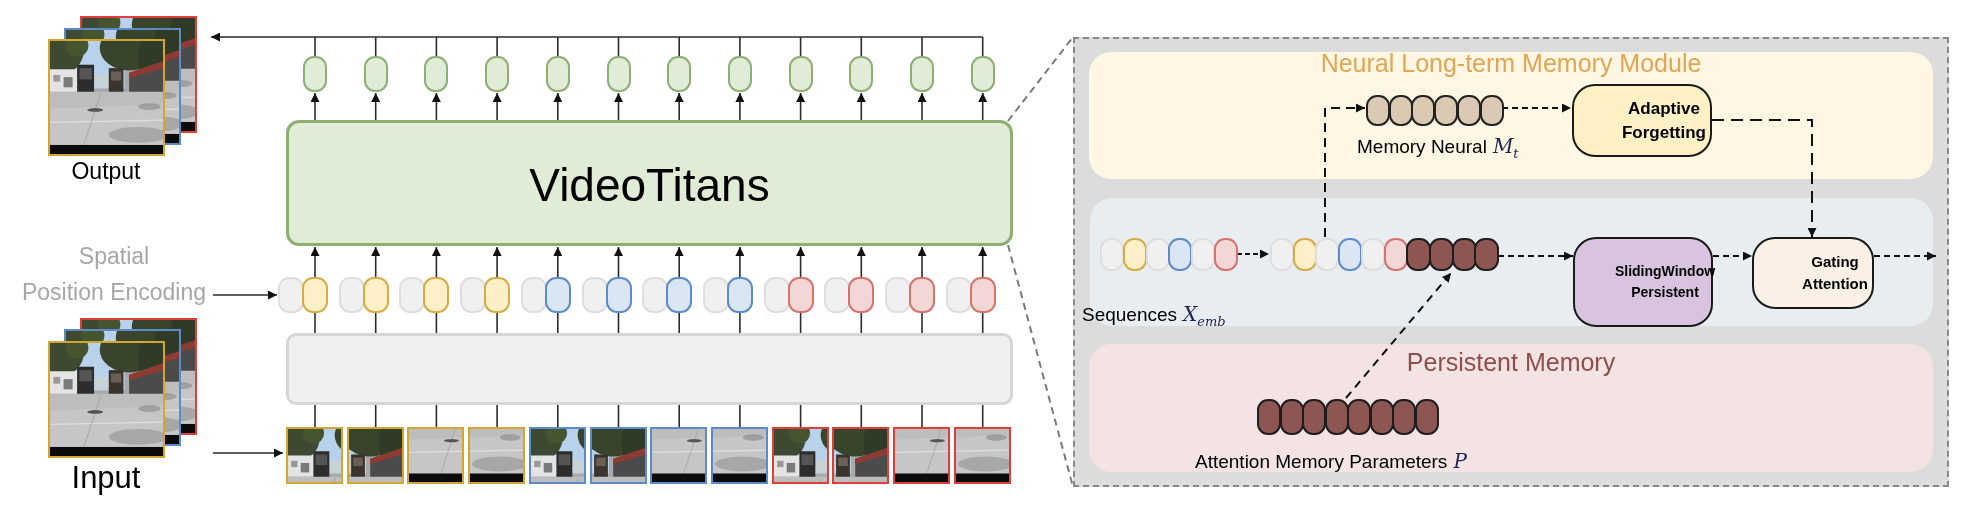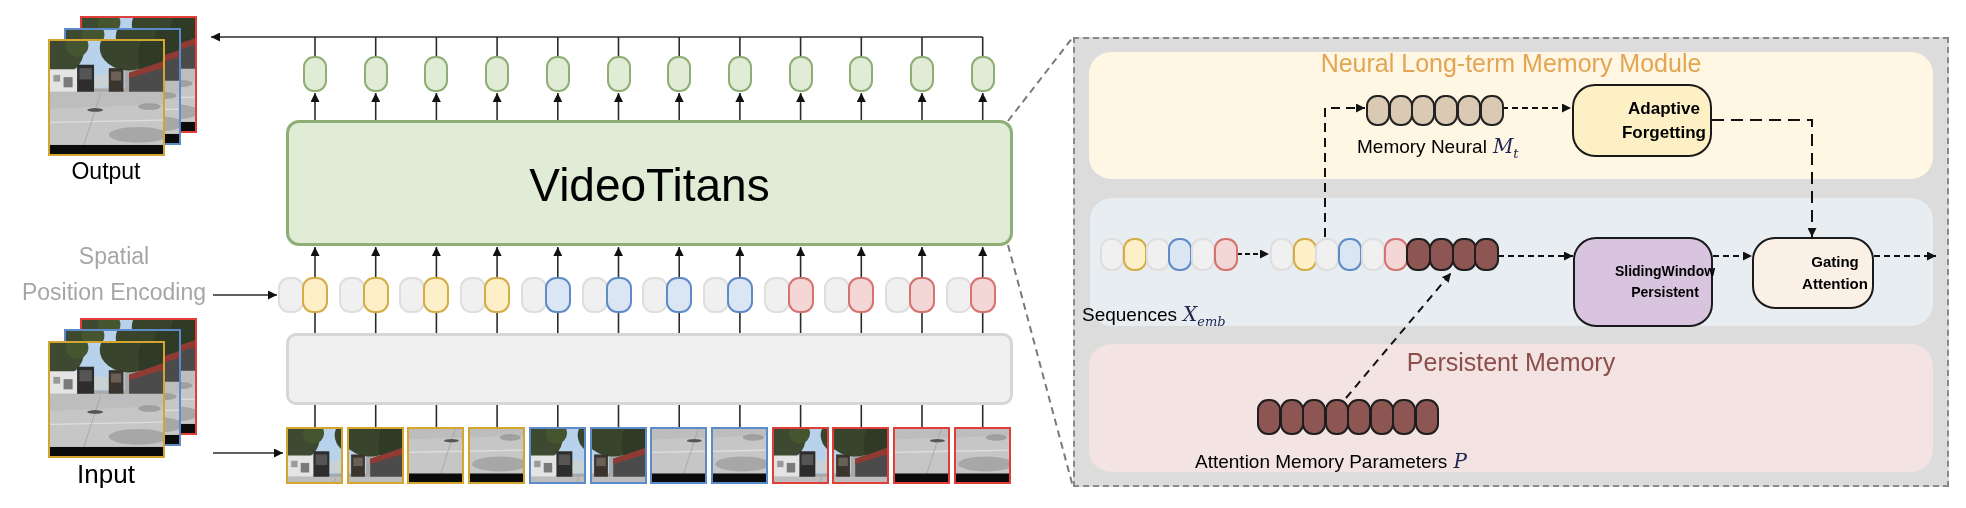--- a/index.html
+++ b/index.html
@@ -101,21 +101,21 @@
         <svg viewBox="0 0 100 100" preserveAspectRatio="none">
           <use href="#street-scene"></use>
         </svg>
       </div>
     <div class="frame" style="left: 48px; top: 341px; border-color: rgb(212, 166, 47);">
         <svg viewBox="0 0 100 100" preserveAspectRatio="none">
           <use href="#street-scene"></use>
         </svg>
       </div>
   </div>
-  <div class="txt center" style="left:56px;top:459px;width:100px;font-size:26px;">Input</div>
+  <div class="txt center" style="left:56px;top:459px;width:100px;font-size:31px;">Input</div>
 
   <div id="model-box" class="box" style="background: rgb(224, 236, 213);"></div>
   <div class="txt center" style="left:286px;top:158px;width:727px;font-size:46px;">VideoTitans</div>
   <div id="embed-box" class="box" style="background: rgb(240, 240, 240);"></div>
 
   <div id="left-tokens">
       <div class="token" style="left: 303px; top: 56px; width: 24px; height: 36px; background: rgb(224, 236, 213); border-color: rgb(143, 174, 118); border-radius: 11px;"></div>
       <div class="token" style="left: 278px; top: 277px; width: 26px; height: 36px; background: rgb(240, 240, 240); border-color: rgb(222, 222, 222); border-radius: 11px;"></div>
       <div class="token" style="left: 302px; top: 277px; width: 26px; height: 36px; background: rgb(253, 240, 200); border-color: rgb(212, 173, 72); border-radius: 11px;"></div>
       <div class="patch" style="left: 286px; top: 427px; border-color: rgb(212, 166, 47);">

